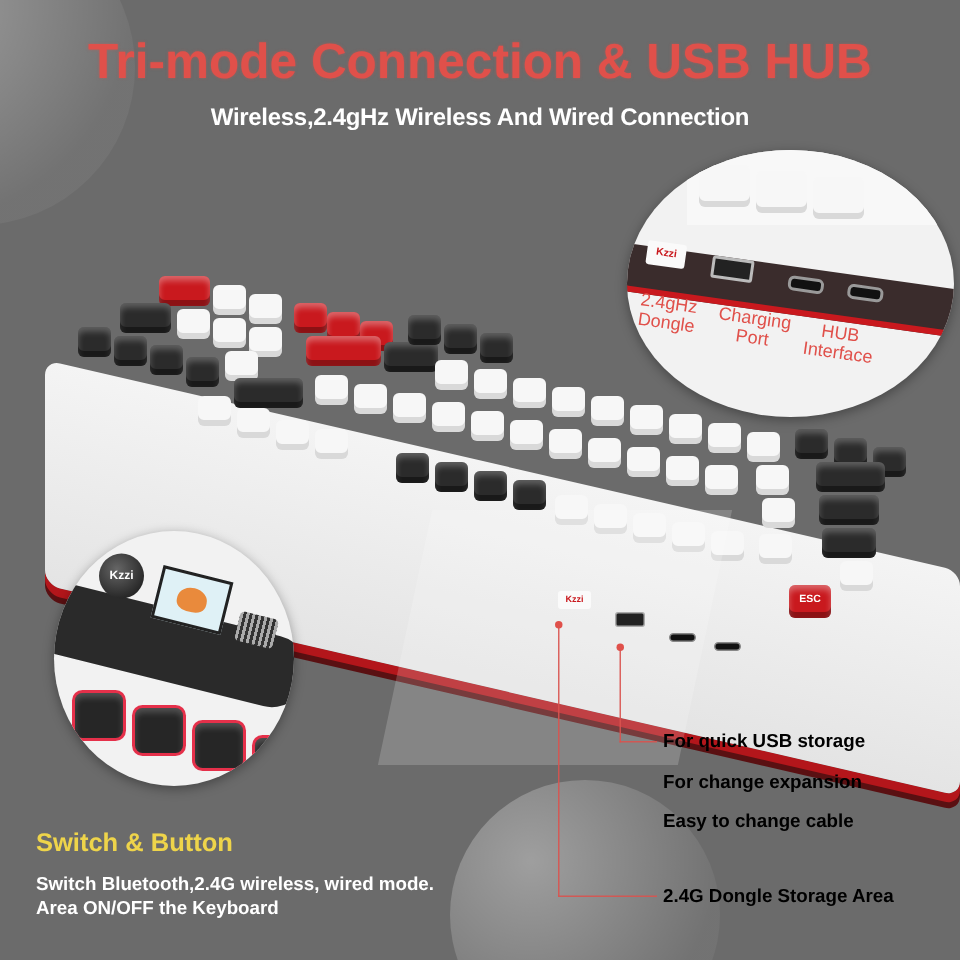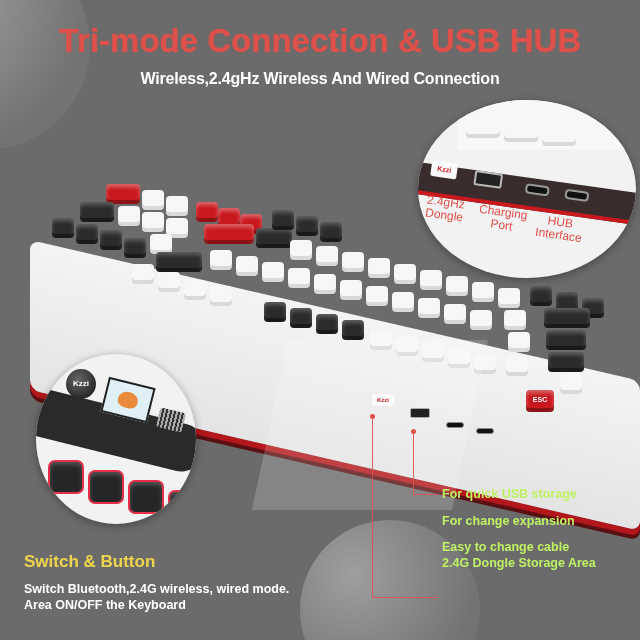--- a/index.html
+++ b/index.html
@@ -93,21 +93,21 @@
       transform:rotate(14deg); border-radius:3px;
     }
     .rgb-key {
       position:absolute; width:32px; height:30px; background:#262626; border-radius:5px;
       box-shadow:0 0 0 2px #e5304a, inset 0 3px 4px rgba(255,255,255,0.2);
     }
     
     .line { position:absolute; background:#d9534f; opacity:0.9; }
     .dot { position:absolute; width:5px; height:5px; border-radius:50%; background:#e0504a; }
     .feature {
-      position:absolute; left:442px; font-size:12.5px; font-weight:bold; color:#bef264;
+      position:absolute; left:442px; font-size:12.5px; font-weight:bold; color:#000000;
     }
     .section-title {
       position:absolute; left:24px; top:552px; font-size:17px; font-weight:bold; color:#fde047;
       opacity:0.9;
     }
     .section-desc {
       position:absolute; left:24px; font-size:12.5px; font-weight:bold; color:#ffffff;text-align:center;
     }
   </style>
 </head>
@@ -239,17 +239,17 @@
 <div class="dot" style="left:370px;top:414px;"></div>
 <div class="line" style="left:372px;top:416px;width:1px;height:182px;"></div>
 <div class="line" style="left:372px;top:597px;width:66px;height:1px;"></div>
 <div class="dot" style="left:411px;top:429px;"></div>
 <div class="line" style="left:413px;top:431px;width:1px;height:64px;"></div>
 <div class="line" style="left:413px;top:494px;width:25px;height:1px;"></div>
 
 <div class="feature" style="top:487px;">For quick USB storage</div>
 <div class="feature" style="top:514px;">For change expansion</div>
 <div class="feature" style="top:540px;">Easy to change cable</div>
-<div class="feature" style="top:556px;">2.4G Dongle Storage Area</div>
+<div class="feature" style="top:590px;">2.4G Dongle Storage Area</div>
 
 <div class="section-title">Switch &amp; Button</div>
 <div class="section-desc" style="top:582px;">Switch Bluetooth,2.4G wireless, wired mode.</div>
 <div class="section-desc" style="top:598px;">Area ON/OFF the Keyboard</div>
 
 </body></html>

